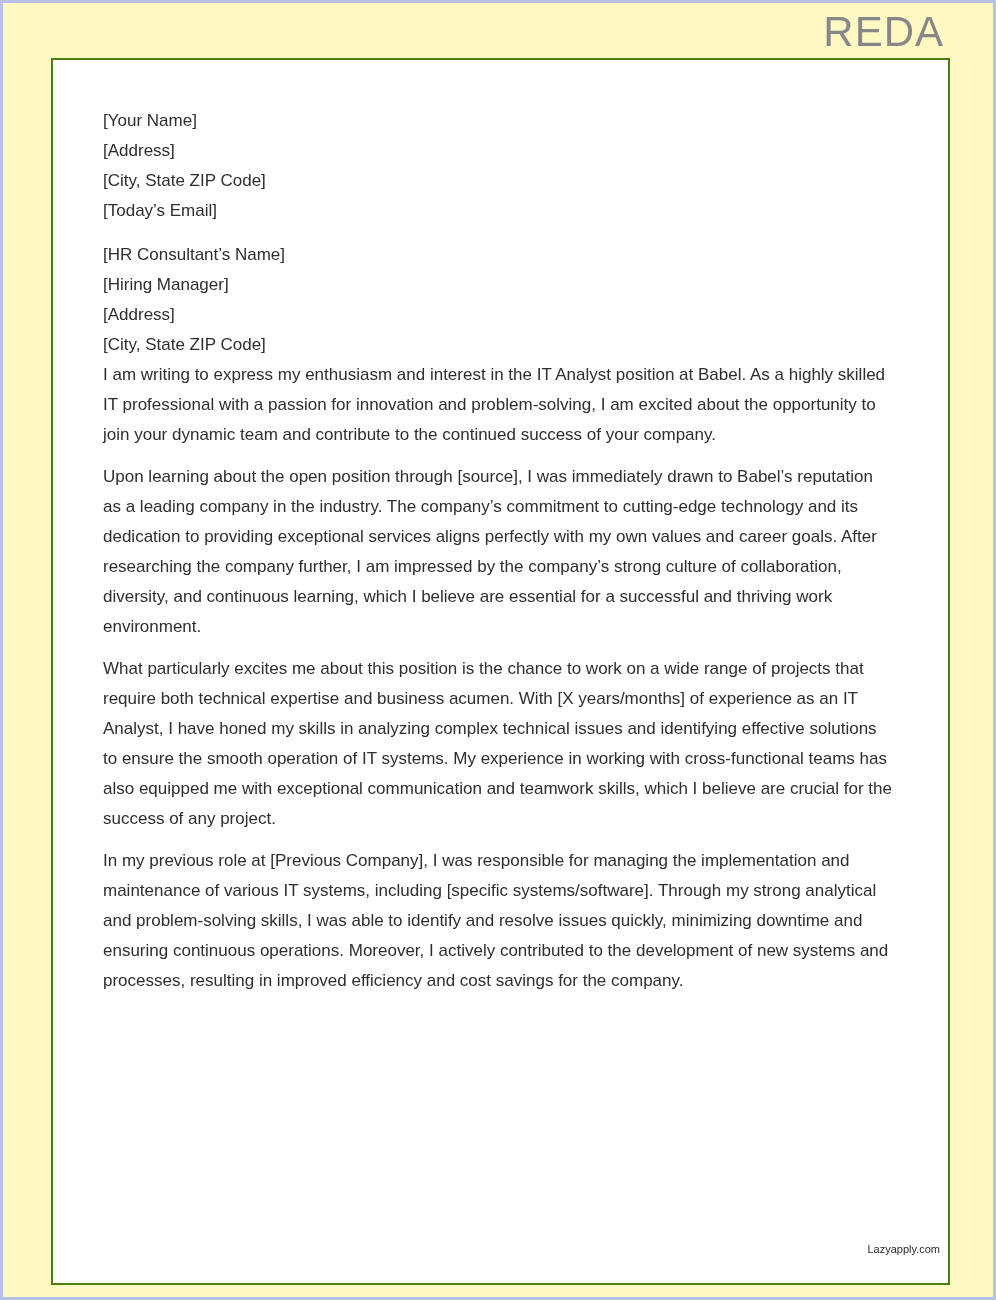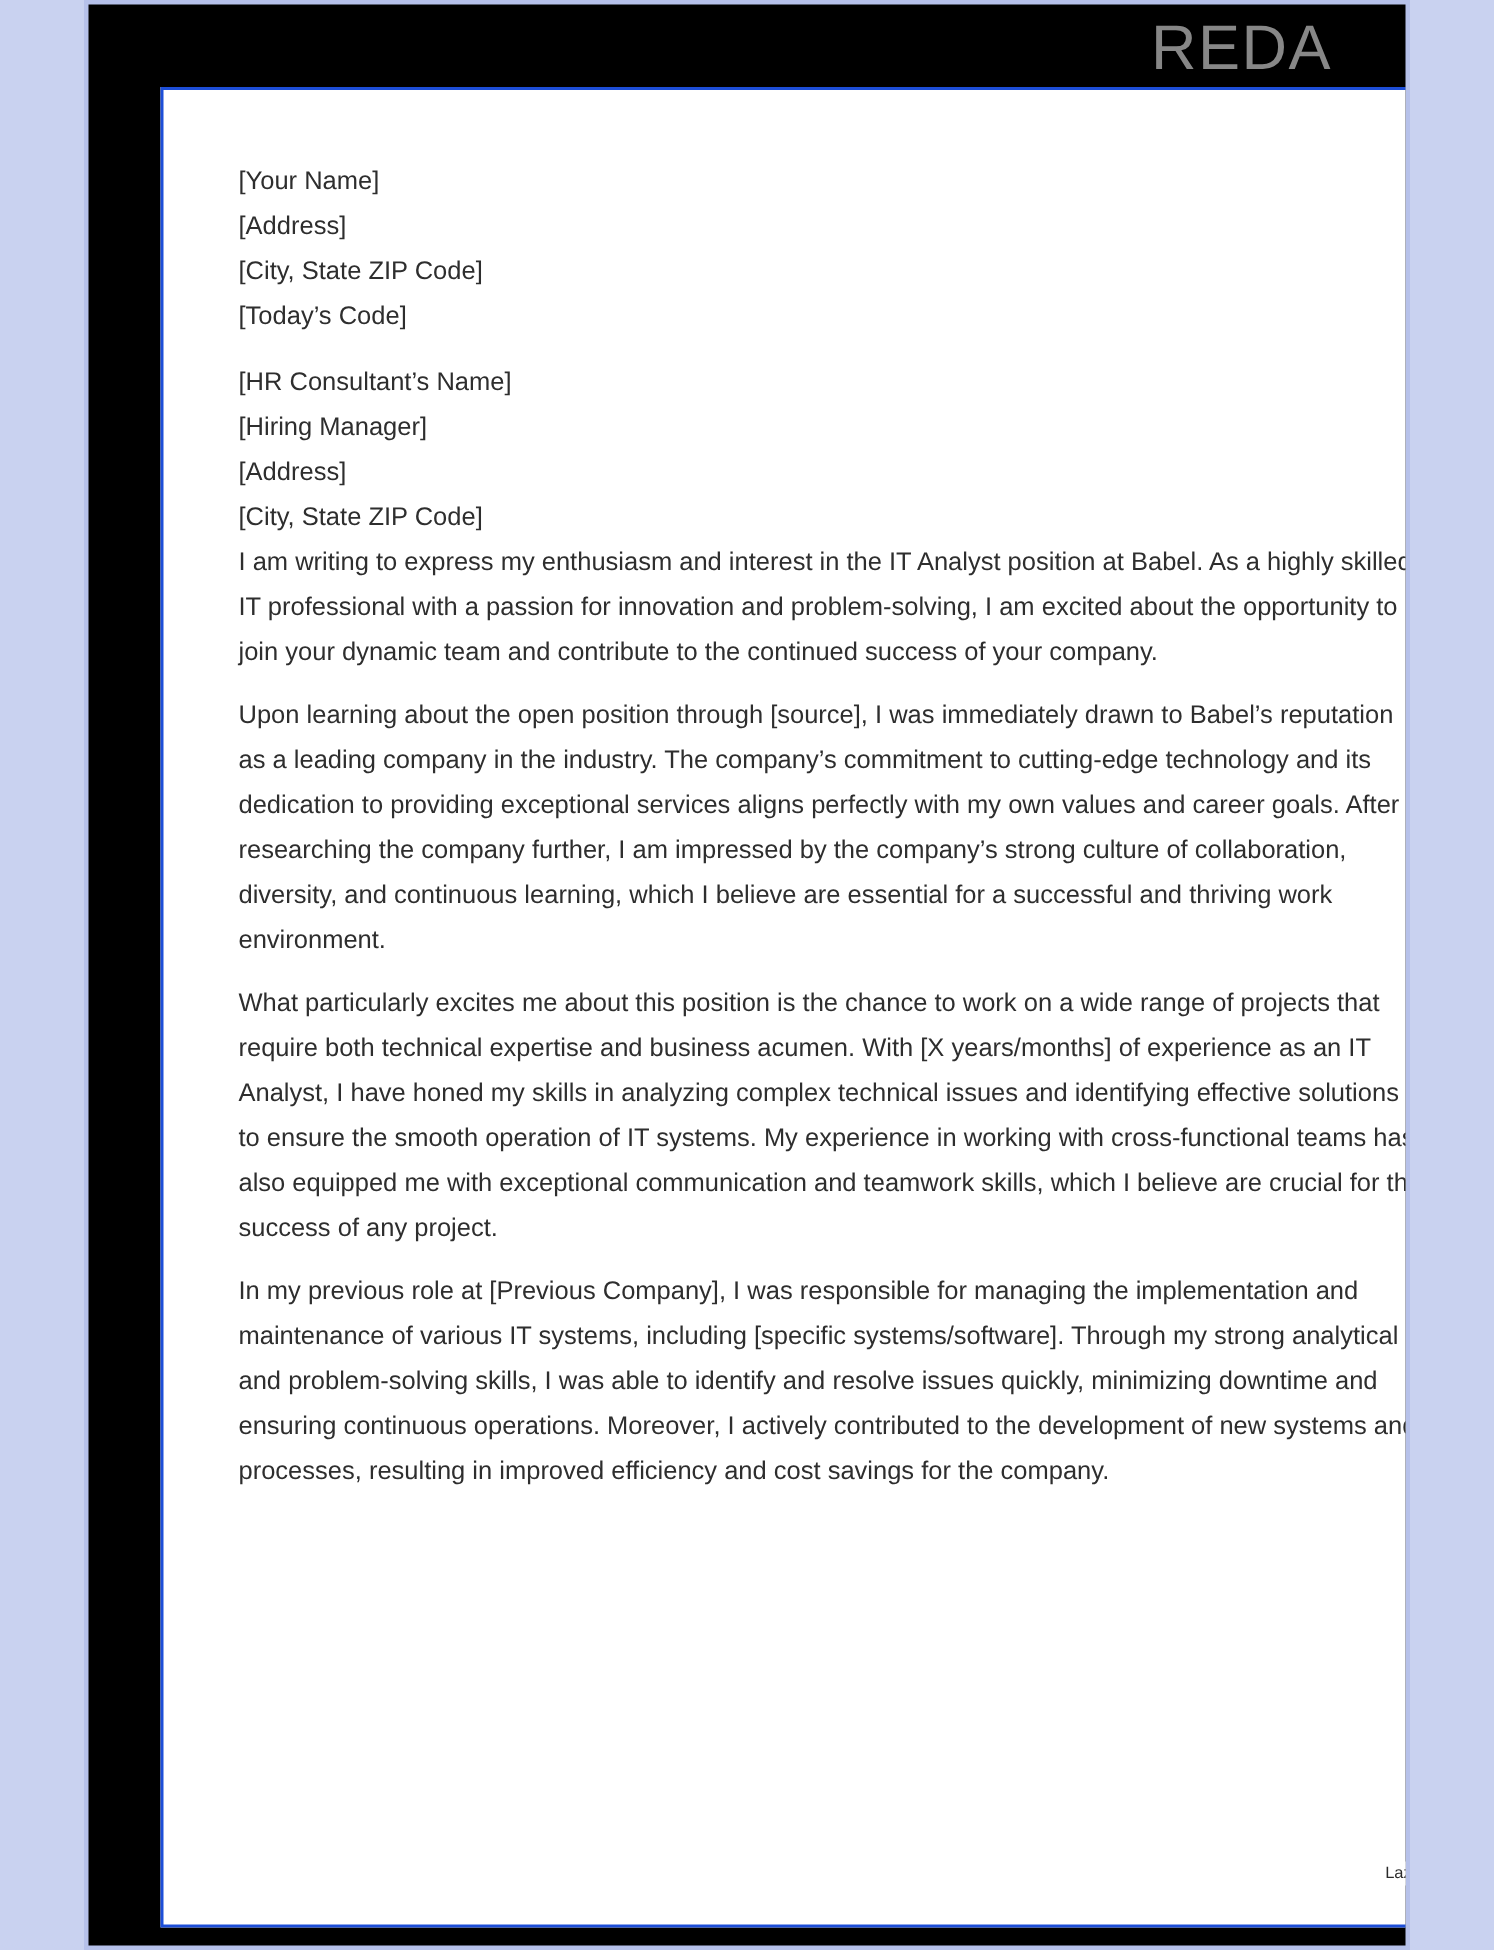--- a/index.html
+++ b/index.html
@@ -3,23 +3,23 @@
 <meta charset="utf-8">
 <style>
   html, body {
     margin: 0;
     padding: 0;
     background: #c9d2f0;
     font-family: "Liberation Sans", "DejaVu Sans", sans-serif;
   }
   .canvas {
     position: relative;
-    width: 884px;
+    width: 996px;
     height: 1300px;
-    background: #000000;
+    background: #fef9c3;
     border: 3px solid #b6c1ea;
     box-sizing: border-box;
     overflow: hidden;
     margin: 0 auto;
   }
   .watermark {
     position: absolute;
     top: 6px;
     right: 49px;
     font-size: 42px;
@@ -29,21 +29,21 @@
     color: #878787;
     font-family: "Liberation Sans", sans-serif;
   }
   .page {
     position: absolute;
     left: 48px;
     top: 55px;
     width: 899px;
     bottom: 12px;
     background: #ffffff;
-    border: 2px solid #1d4ed8;
+    border: 2px solid #4d7c0f;
     box-sizing: border-box;
     overflow: hidden;
   }
   .content {
     padding: 46px 56px 10px 50px;
     font-size: 17px;
     line-height: 30px;
     color: #2e2e2e;
   }
   .content > * + * {
@@ -76,21 +76,21 @@
 
   <div class="watermark">REDA</div>
 
   <div class="page">
     <div class="content">
 
       <div class="block">
         <div class="line">[Your Name]</div>
         <div class="line">[Address]</div>
         <div class="line">[City, State ZIP Code]</div>
-        <div class="line">[Today’s Code]</div>
+        <div class="line">[Today’s Email]</div>
       </div>
 
       <div class="block">
         <div class="line">[HR Consultant’s Name]</div>
         <div class="line">[Hiring Manager]</div>
         <div class="line">[Address]</div>
         <div class="line">[City, State ZIP Code]</div>
       </div>
 
 

